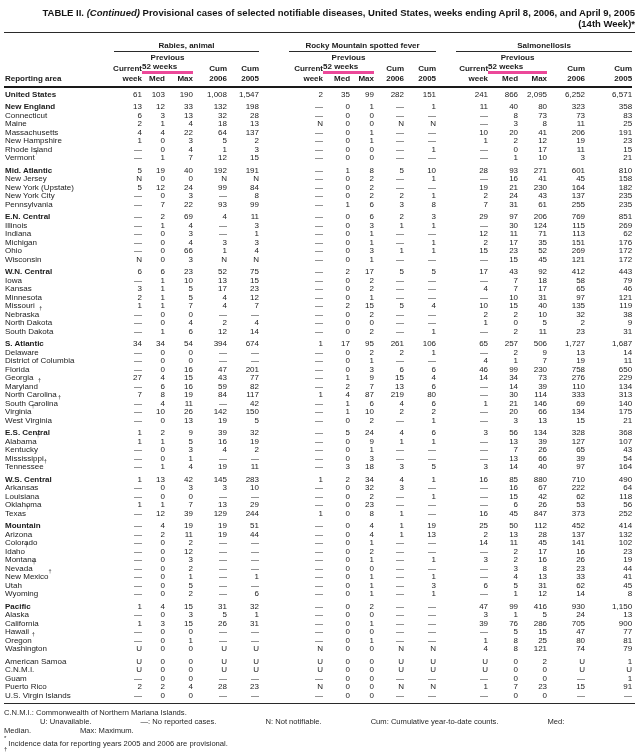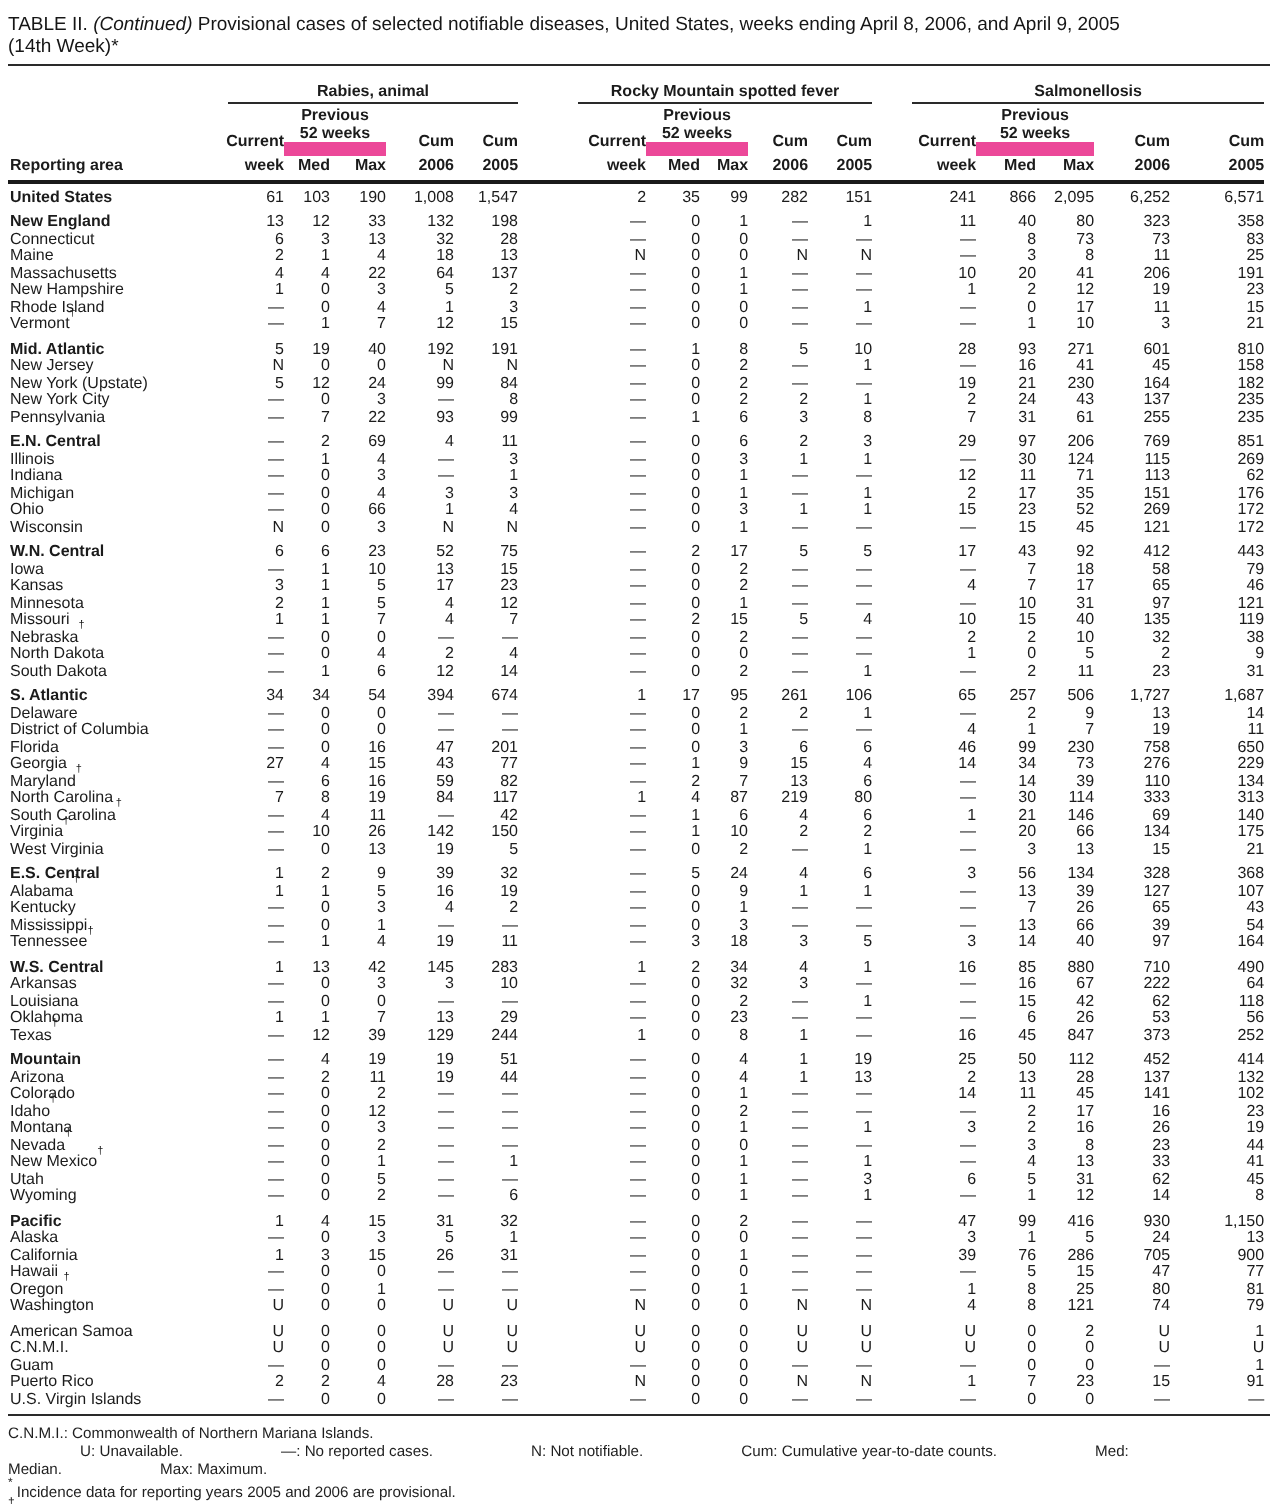--- a/index.html
+++ b/index.html
@@ -12,23 +12,24 @@
     height: 752px;
     font-family: "Liberation Sans", sans-serif;
     color: #1b1b1b;
     overflow: hidden;
   }
   .page { padding: 7px 5px 0 4px; }
 
   
   .title {
     font-size: 9.5px;
-    font-weight: normal;
+    font-weight: bold;
     line-height: 11px;
     color: #161616;
+    text-align: right;
   }
   .title .it { font-style: italic; }
   .title-rule {
     border-bottom: 1.5px solid #2a2a2a;
     margin-top: 3px;
     width: 631px;
   }
 
   
   table {
@@ -45,21 +46,21 @@
   }
   thead th { font-weight: bold; font-size: 8px; white-space: nowrap; }
 
   .h-grp {
     text-align: center;
     border-bottom: 1px solid #2a2a2a;
     line-height: 10px;
     padding-top: 3px;
   }
   .h-prev { line-height: 9px; padding-top: 1px; }
-  .h-wks  { text-align: center; line-height: 9px; border-bottom: 7px solid #ec4899; }
+  .h-wks  { text-align: left; line-height: 9px; border-bottom: 3px solid #ec4899; }
   .colh   { text-align: right; line-height: 9px; direction: rtl; margin-top: 37px; }
   tr.hdr-bottom > th, tr.hdr-bottom > td {
     border-bottom: 2px solid #1a1a1a;
     padding-bottom: 1.5px;
     line-height: 10px;
   }
   .rep-head { text-align: left; direction: ltr; padding-left: 1px; }
 
   
   td.area {

